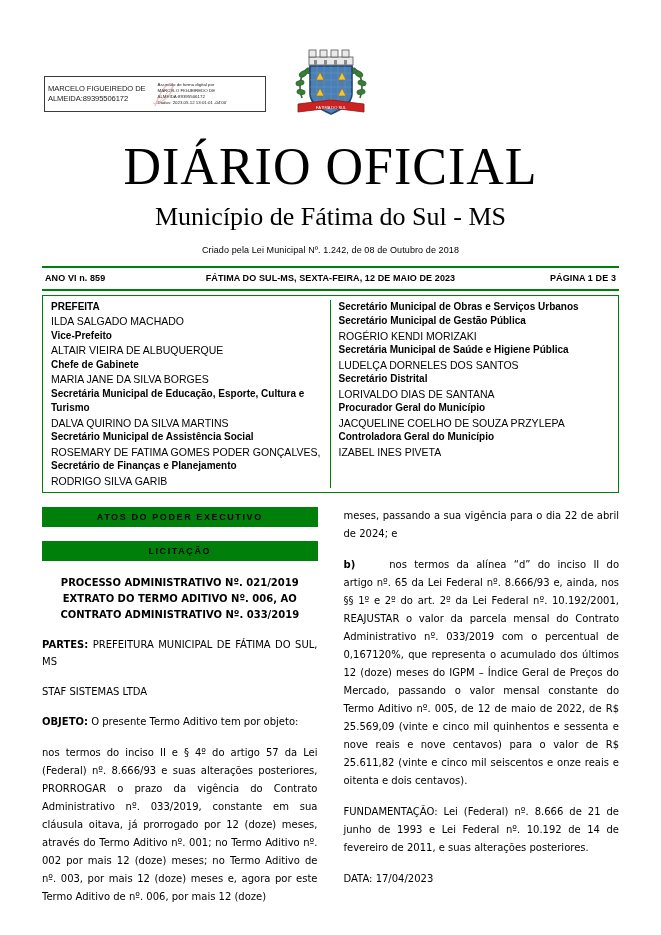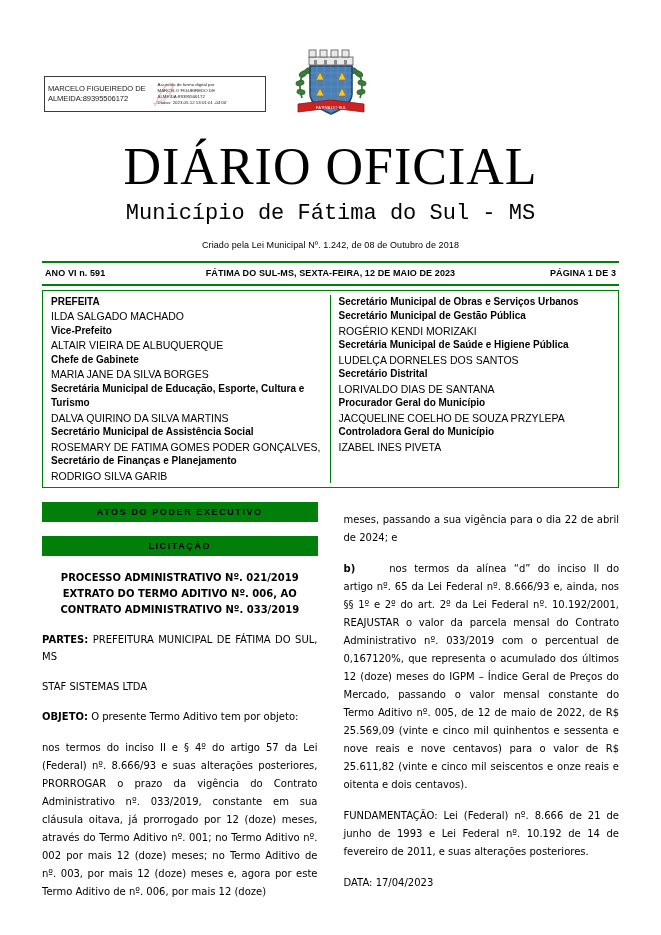--- a/index.html
+++ b/index.html
@@ -82,22 +82,22 @@
     text-align: center;
     font-family: "Liberation Serif", serif;
     font-size: 52px;
     line-height: 1.05;
     letter-spacing: 1px;
     margin: 6px 0 0 0;
     font-weight: 400;
   }
   .title-sub {
     text-align: center;
-    font-family: Liberation Mono, monospace;
-    font-size: 22px;
+    font-family: Liberation Serif, serif;
+    font-size: 26px;
     line-height: 1.2;
     margin: 6px 0 0 0;
     font-weight: 400;
   }
   .title-law {
     text-align: center;
     font-family: "Liberation Sans", sans-serif;
     font-size: 9px;
     margin: 13px 0 0 0;
     letter-spacing: 0.1px;
@@ -142,21 +142,20 @@
     font-size: 10.5px;
     font-weight: 400;
     line-height: 14.5px;
   }
 
   
   .columns {
     margin: 14px 30px 0 30px;
     display: flex;
     gap: 26px;
-    align-items: center;
   }
   .col { width: 282px; }
 
   .greenbar {
     background: #00800a;
     color: #000000;
     font-weight: bold;
     font-size: 9px;
     letter-spacing: 1.6px;
     text-align: center;
@@ -254,21 +253,21 @@
     </svg>
 
     <div style="height:1px"></div>
   </div>
 
   <h1 class="title-main">DIÁRIO OFICIAL</h1>
   <h2 class="title-sub">Município de Fátima do Sul - MS</h2>
   <div class="title-law">Criado pela Lei Municipal Nº. 1.242, de 08 de Outubro de 2018</div>
 
   <div class="infobar">
-    <div class="ib-left">ANO VI n. 591</div>
+    <div class="ib-left">ANO VI n. 859</div>
     <div class="ib-center">FÁTIMA DO SUL-MS, SEXTA-FEIRA, 12 DE MAIO DE 2023</div>
     <div class="ib-right">PÁGINA 1 DE 3</div>
   </div>
 
   <div class="officials">
     <div class="off-col left">
       <div class="off-role">PREFEITA</div>
       <div class="off-name">ILDA SALGADO MACHADO</div>
       <div class="off-role">Vice-Prefeito</div>
       <div class="off-name">ALTAIR VIEIRA DE ALBUQUERQUE</div>

